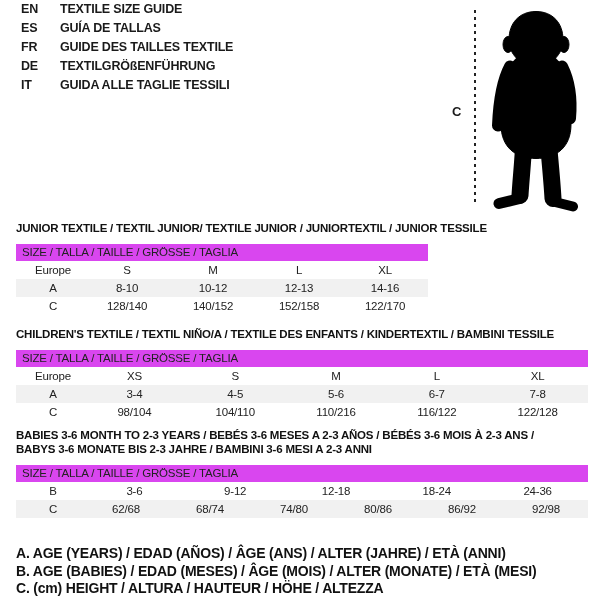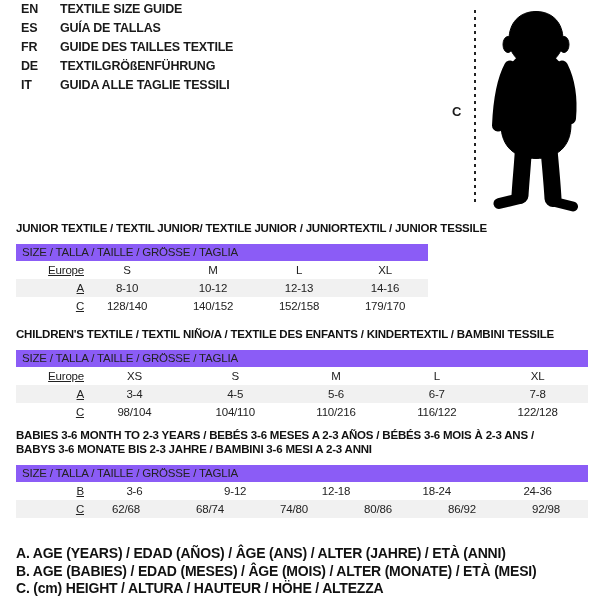--- a/index.html
+++ b/index.html
@@ -22,26 +22,26 @@
   .toddler{position:absolute;left:38px;top:2px;}
   
   .content{position:absolute;left:16px;top:221px;width:572px;}
   .section{margin-top:12px;}
   .section:first-child{margin-top:0;}
   .section.babies{margin-top:7px;}
   .section-title{font-weight:bold;font-size:11.5px;line-height:14px;letter-spacing:-0.2px;color:#111;}
   .size-table{margin-top:9px;width:100%;}
   .size-table.table-narrow{width:412px;}
   .size-bar{
-    background:#8b5cf6;height:17px;line-height:17px;
+    background:#d946ef;height:17px;line-height:17px;
     font-size:11.5px;letter-spacing:-0.2px;padding-left:6px;color:#222;
   }
   .trow{display:flex;height:18px;line-height:18px;font-size:11.5px;letter-spacing:-0.2px;color:#222;}
   .trow.shaded{background:#f1f1f1;}
-  .tlabel{width:62px;flex:none;padding-left:6px;text-align:right;text-decoration:underline;}
+  .tlabel{width:62px;flex:none;padding-left:6px;text-align:center;}
   .tcell{flex:1;text-align:center;}
   
   .legend{margin-top:27px;}
   .legend-line{font-weight:bold;font-size:14px;line-height:17.5px;letter-spacing:-0.2px;color:#111;}
 </style>
 </head>
 <body>
 
 <div class="langs" id="langs">
     <div class="lang-row">
@@ -109,21 +109,21 @@
             <span class="tcell">8-10</span>
             <span class="tcell">10-12</span>
             <span class="tcell">12-13</span>
             <span class="tcell">14-16</span>
           </div>
           <div class="trow">
             <span class="tlabel">C</span>
             <span class="tcell">128/140</span>
             <span class="tcell">140/152</span>
             <span class="tcell">152/158</span>
-            <span class="tcell">179/170</span>
+            <span class="tcell">122/170</span>
           </div>
         </div>
       </div>
       <div class="section">
         <div class="section-title">CHILDREN'S TEXTILE / TEXTIL NIÑO/A / TEXTILE DES ENFANTS / KINDERTEXTIL / BAMBINI TESSILE</div>
         <div class="size-table">
           <div class="size-bar">SIZE / TALLA / TAILLE / GRÖSSE / TAGLIA</div>
           <div class="trow">
             <span class="tlabel">Europe</span>
             <span class="tcell">XS</span>

